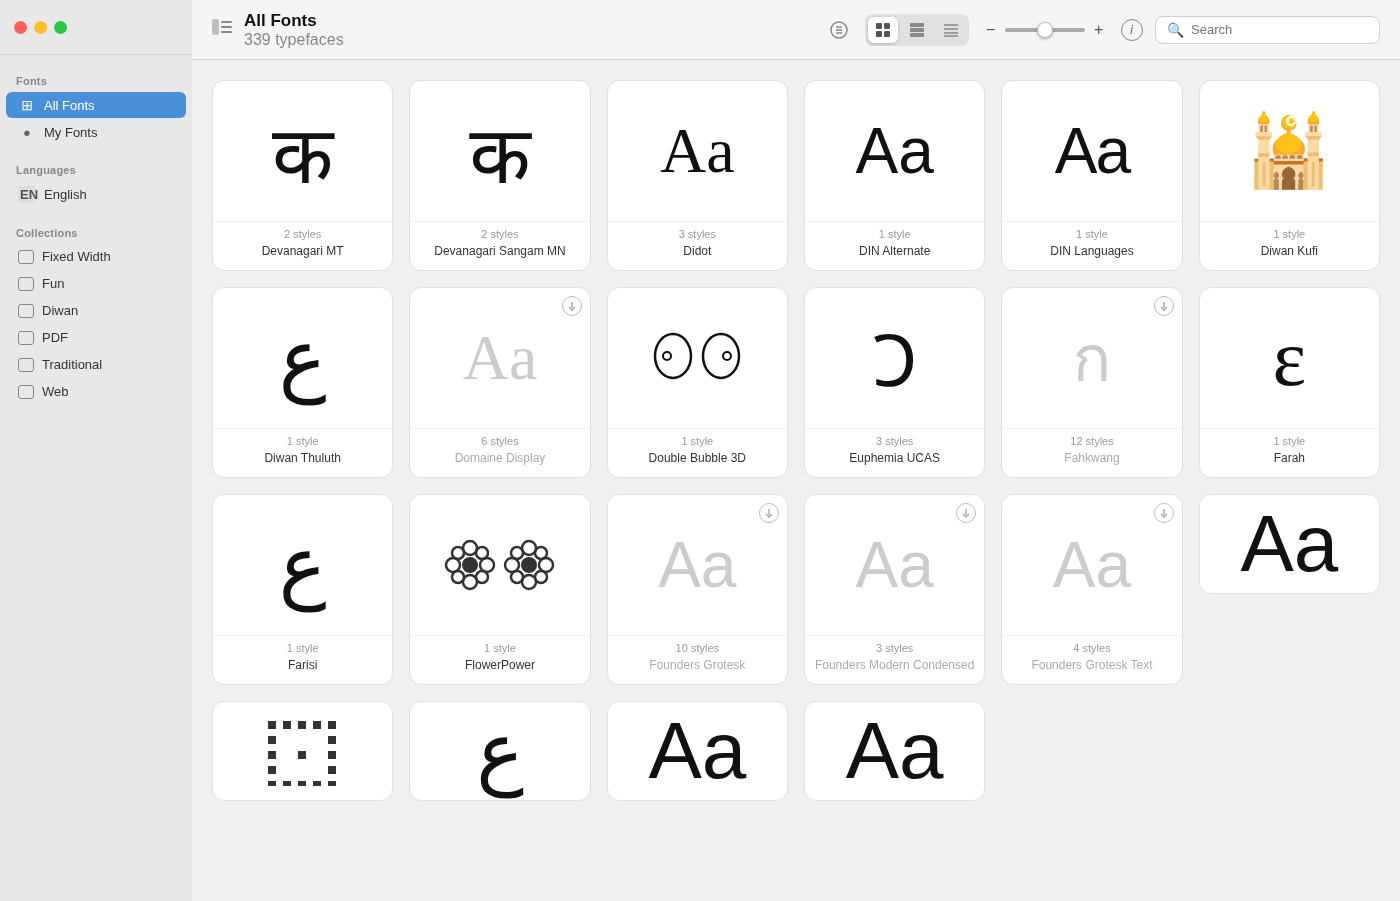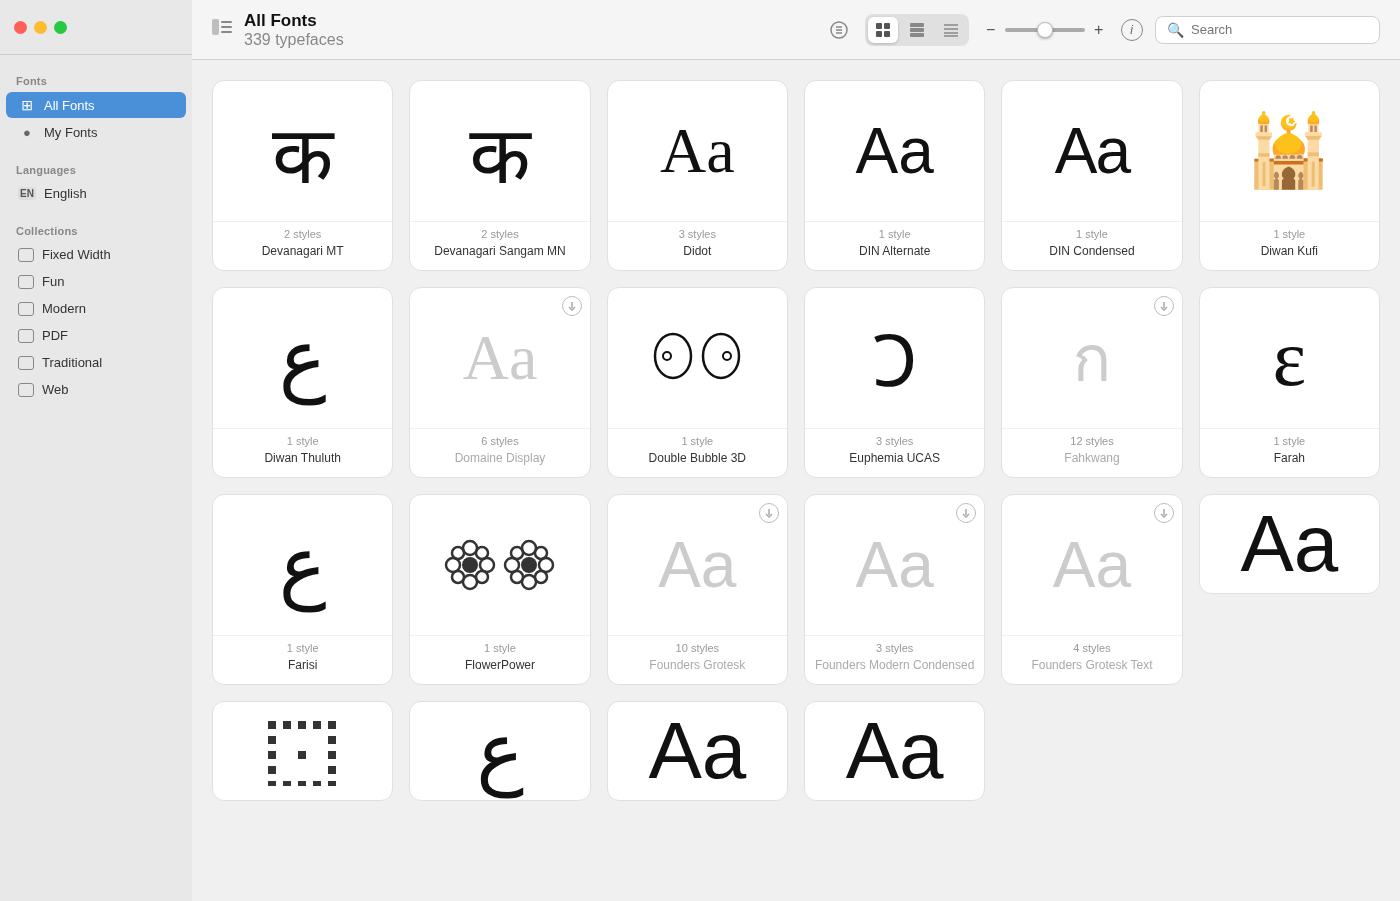--- a/index.html
+++ b/index.html
@@ -67,37 +67,37 @@
     <span>All Fonts</span>
   </div>
   <div class="sidebar-item">
     <span class="sidebar-icon" style="font-size:13px;">●</span>
     <span>My Fonts</span>
   </div>
 
   <div class="sidebar-spacer"></div>
   <div class="sidebar-section-label">Languages</div>
   <div class="sidebar-item">
-    <span class="sidebar-icon" style="font-size:10px;font-weight:600;background:#ddd;border-radius:3px;padding:1px 2px;color:#555;">EN</span>
+    <span class="sidebar-icon" style="font-size:13px;font-weight:600;background:#ddd;border-radius:3px;padding:1px 2px;color:#555;">EN</span>
     <span>English</span>
   </div>
 
   <div class="sidebar-spacer"></div>
   <div class="sidebar-section-label">Collections</div>
   <div class="sidebar-item">
     <span class="sidebar-icon" style="font-size:13px;border:1.5px solid #888;border-radius:3px;width:16px;height:14px;display:inline-flex;align-items:center;justify-content:center;"></span>
     <span>Fixed Width</span>
   </div>
   <div class="sidebar-item">
     <span class="sidebar-icon" style="font-size:13px;border:1.5px solid #888;border-radius:3px;width:16px;height:14px;display:inline-flex;align-items:center;justify-content:center;"></span>
     <span>Fun</span>
   </div>
   <div class="sidebar-item">
     <span class="sidebar-icon" style="font-size:13px;border:1.5px solid #888;border-radius:3px;width:16px;height:14px;display:inline-flex;align-items:center;justify-content:center;"></span>
-    <span>Modern</span>
+    <span>Diwan</span>
   </div>
   <div class="sidebar-item">
     <span class="sidebar-icon" style="font-size:13px;border:1.5px solid #888;border-radius:3px;width:16px;height:14px;display:inline-flex;align-items:center;justify-content:center;"></span>
     <span>PDF</span>
   </div>
   <div class="sidebar-item">
     <span class="sidebar-icon" style="font-size:13px;border:1.5px solid #888;border-radius:3px;width:16px;height:14px;display:inline-flex;align-items:center;justify-content:center;"></span>
     <span>Traditional</span>
   </div>
   <div class="sidebar-item">
@@ -203,21 +203,21 @@
         <div class="font-preview" style="font-size:64px; font-family:sans-serif; font-weight:400;">Aa</div>
         <div class="font-divider"></div>
         <div class="font-styles">1 style</div>
         <div class="font-name">DIN Alternate</div>
       </div>
 
       <div class="font-card">
         <div class="font-preview" style="font-size:64px; font-family:sans-serif; font-weight:300; letter-spacing:-2px;">Aa</div>
         <div class="font-divider"></div>
         <div class="font-styles">1 style</div>
-        <div class="font-name">DIN Condensed</div>
+        <div class="font-name">DIN Languages</div>
       </div>
 
       <div class="font-card">
         <div class="font-preview" style="font-size:72px;">
 
           <span style="font-size:70px; font-family:serif;">🕌</span>
         </div>
         <div class="font-divider"></div>
         <div class="font-styles">1 style</div>
         <div class="font-name">Diwan Kufi</div>

